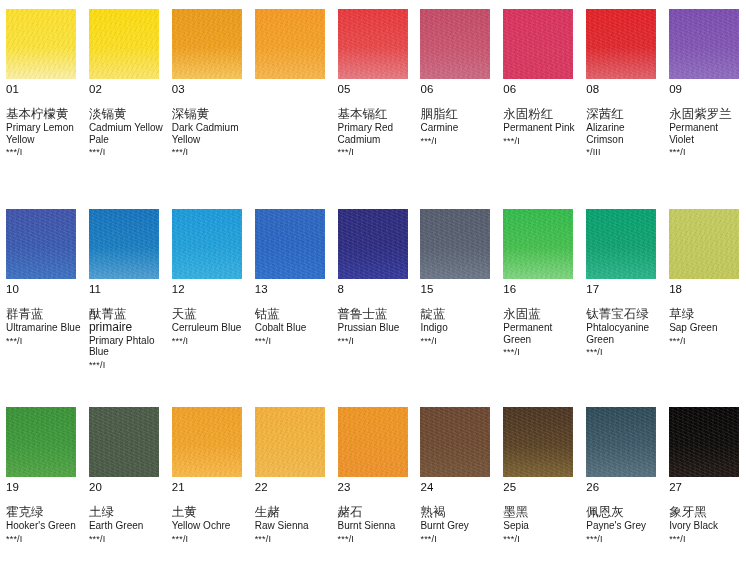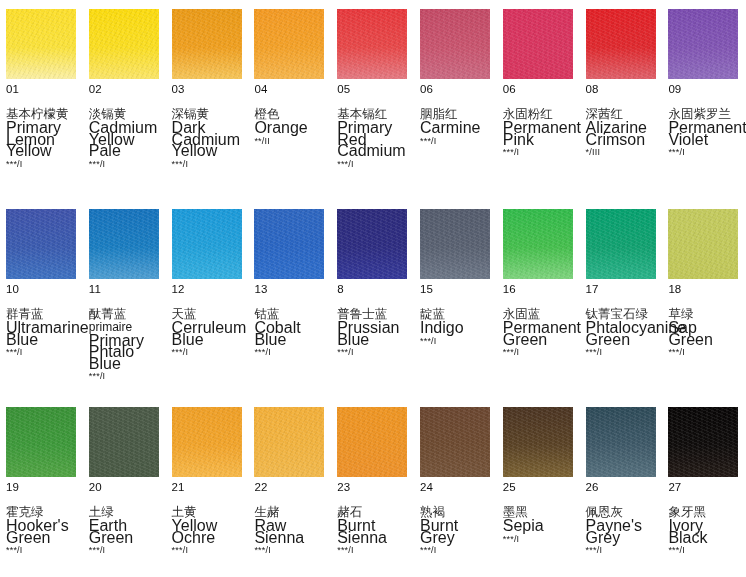--- a/index.html
+++ b/index.html
@@ -18,20 +18,21 @@
   #chart {
     position: relative;
     width: 746px;
     height: 577px;
   }
   .swatch-row {
     position: absolute;
     left: 0;
     width: 746px;
     display: flex;
+    justify-content: space-between;
   }
   .row-1 { top: 9px; }
   .row-2 { top: 209px; }
   .row-3 { top: 407px; }
 
   .cell {
     width: 82.8px;
     flex: 0 0 82.8px;
     box-sizing: border-box;
     padding-left: 6px;
@@ -71,21 +72,21 @@
     white-space: nowrap;
     font-family: "DejaVu Sans", "Liberation Sans", sans-serif;
   }
   .en-sub {
     font-size: 12px;
     line-height: 11.5px;
     color: #1a1a1a;
     margin-top: 1px;
   }
   .en {
-    font-size: 16px;
+    font-size: 10px;
     line-height: 11.5px;
     color: #1a1a1a;
     margin-top: 1px;
   }
   .rating {
     font-size: 9px;
     line-height: 11px;
     color: #1a1a1a;
     margin-top: 2px;
     letter-spacing: 0.2px;
@@ -126,26 +127,20 @@
           <div class="num">03</div>
           <div class="cn">深镉黄</div>
           <div class="en">Dark Cadmium Yellow</div>
           <div class="rating">***/I</div>
         </div>
       </div>
       <div class="cell">
         <div class="chip" style="background: linear-gradient(rgb(244, 154, 35) 0%, rgb(244, 162, 41) 55%, rgb(246, 182, 77) 100%);">
           <div class="grain"></div>
         </div>
-        <div class="labels">
-          <div class="num">04</div>
-          <div class="cn">橙色</div>
-          <div class="en">Orange</div>
-          <div class="rating">**/II</div>
-        </div>
       </div>
       <div class="cell">
         <div class="chip" style="background: linear-gradient(rgb(232, 56, 60) 0%, rgb(232, 73, 74) 55%, rgb(229, 122, 130) 100%);">
           <div class="grain"></div>
         </div>
         <div class="labels">
           <div class="num">05</div>
           <div class="cn">基本镉红</div>
           <div class="en">Primary Red Cadmium</div>
           <div class="rating">***/I</div>

